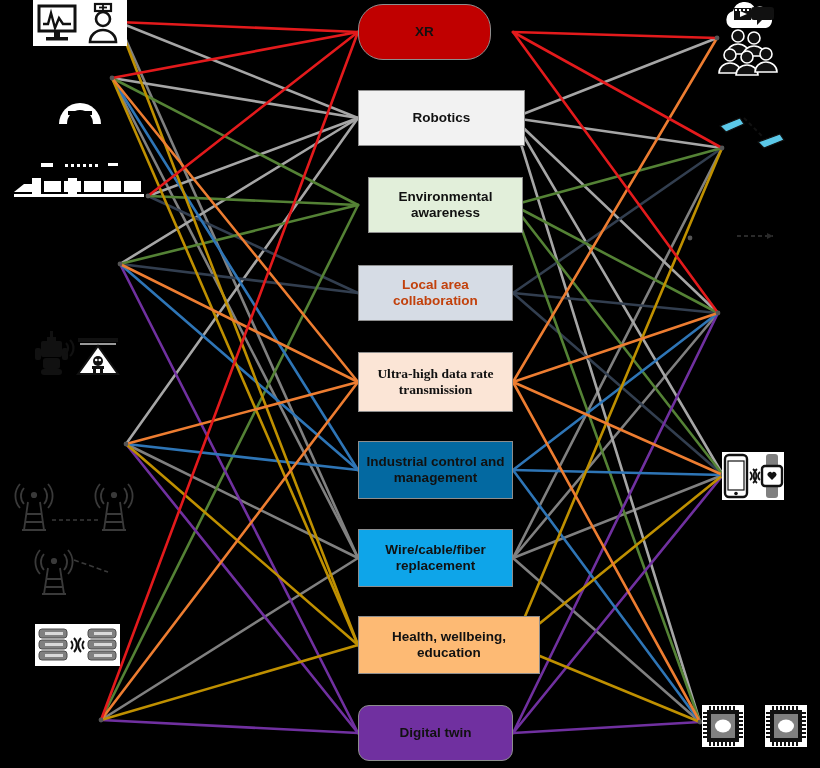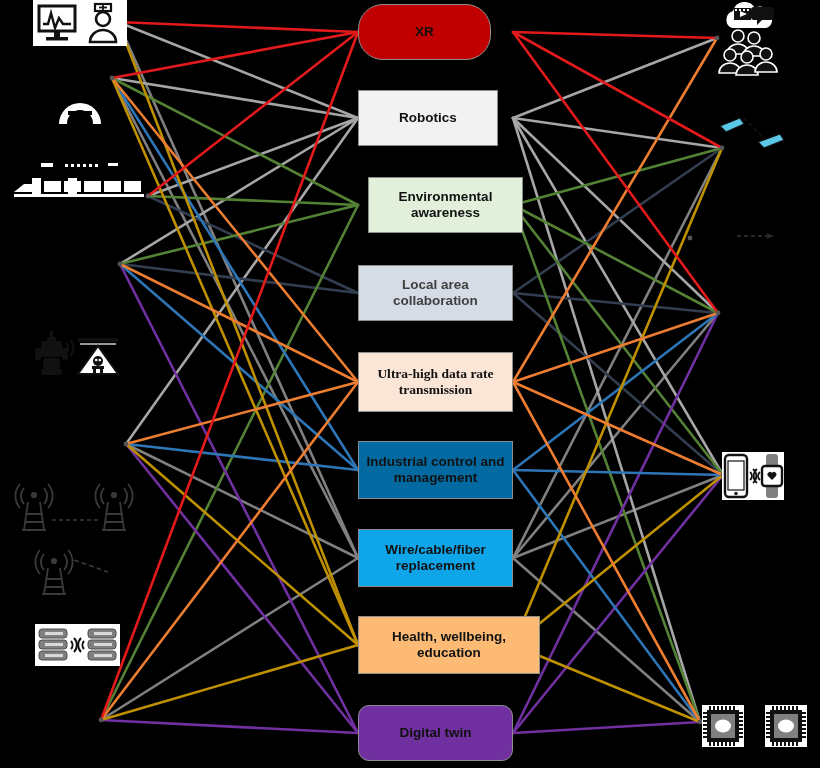--- a/index.html
+++ b/index.html
@@ -373,27 +373,27 @@
             <rect x="37" y="27" width="4" height="2"></rect>
         <rect x="37" y="31" width="4" height="2"></rect>
       </g>
     </svg>
       </div>
     </div>
   <div id="box-layer">
       <div class="boxlabel" style="left: 358px; top: 4px; width: 133px; height: 56px; background: rgb(192, 0, 0); color: rgb(17, 17, 17); border-radius: 25px;">
         <span>XR</span>
       </div>
-      <div class="boxlabel" style="left: 358px; top: 90px; width: 140px; height: 56px; background: rgb(242, 242, 242); color: rgb(17, 17, 17);">
+      <div class="boxlabel" style="left: 358px; top: 90px; width: 167px; height: 56px; background: rgb(242, 242, 242); color: rgb(17, 17, 17);">
         <span>Robotics</span>
       </div>
       <div class="boxlabel" style="left: 368px; top: 177px; width: 155px; height: 56px; background: rgb(226, 239, 218); color: rgb(17, 17, 17);">
         <span>Environmental awareness</span>
       </div>
-      <div class="boxlabel" style="left: 358px; top: 265px; width: 155px; height: 56px; background: rgb(214, 220, 229); color: #404040;">
+      <div class="boxlabel" style="left: 358px; top: 265px; width: 155px; height: 56px; background: rgb(214, 220, 229); color: #c2410c;">
         <span>Local area collaboration</span>
       </div>
       <div class="boxlabel" style="left: 358px; top: 352px; width: 155px; height: 60px; background: rgb(251, 229, 214); color: rgb(17, 17, 17); font-family: Liberation Serif, serif;">
         <span>Ultra-high data rate transmission</span>
       </div>
       <div class="boxlabel" style="left: 358px; top: 441px; width: 155px; height: 58px; background: #0369a1; color: rgb(17, 17, 17);">
         <span>Industrial control and management</span>
       </div>
       <div class="boxlabel" style="left: 358px; top: 529px; width: 155px; height: 58px; background: #0ea5e9; color: rgb(17, 17, 17);">
         <span>Wire/cable/fiber replacement</span>

